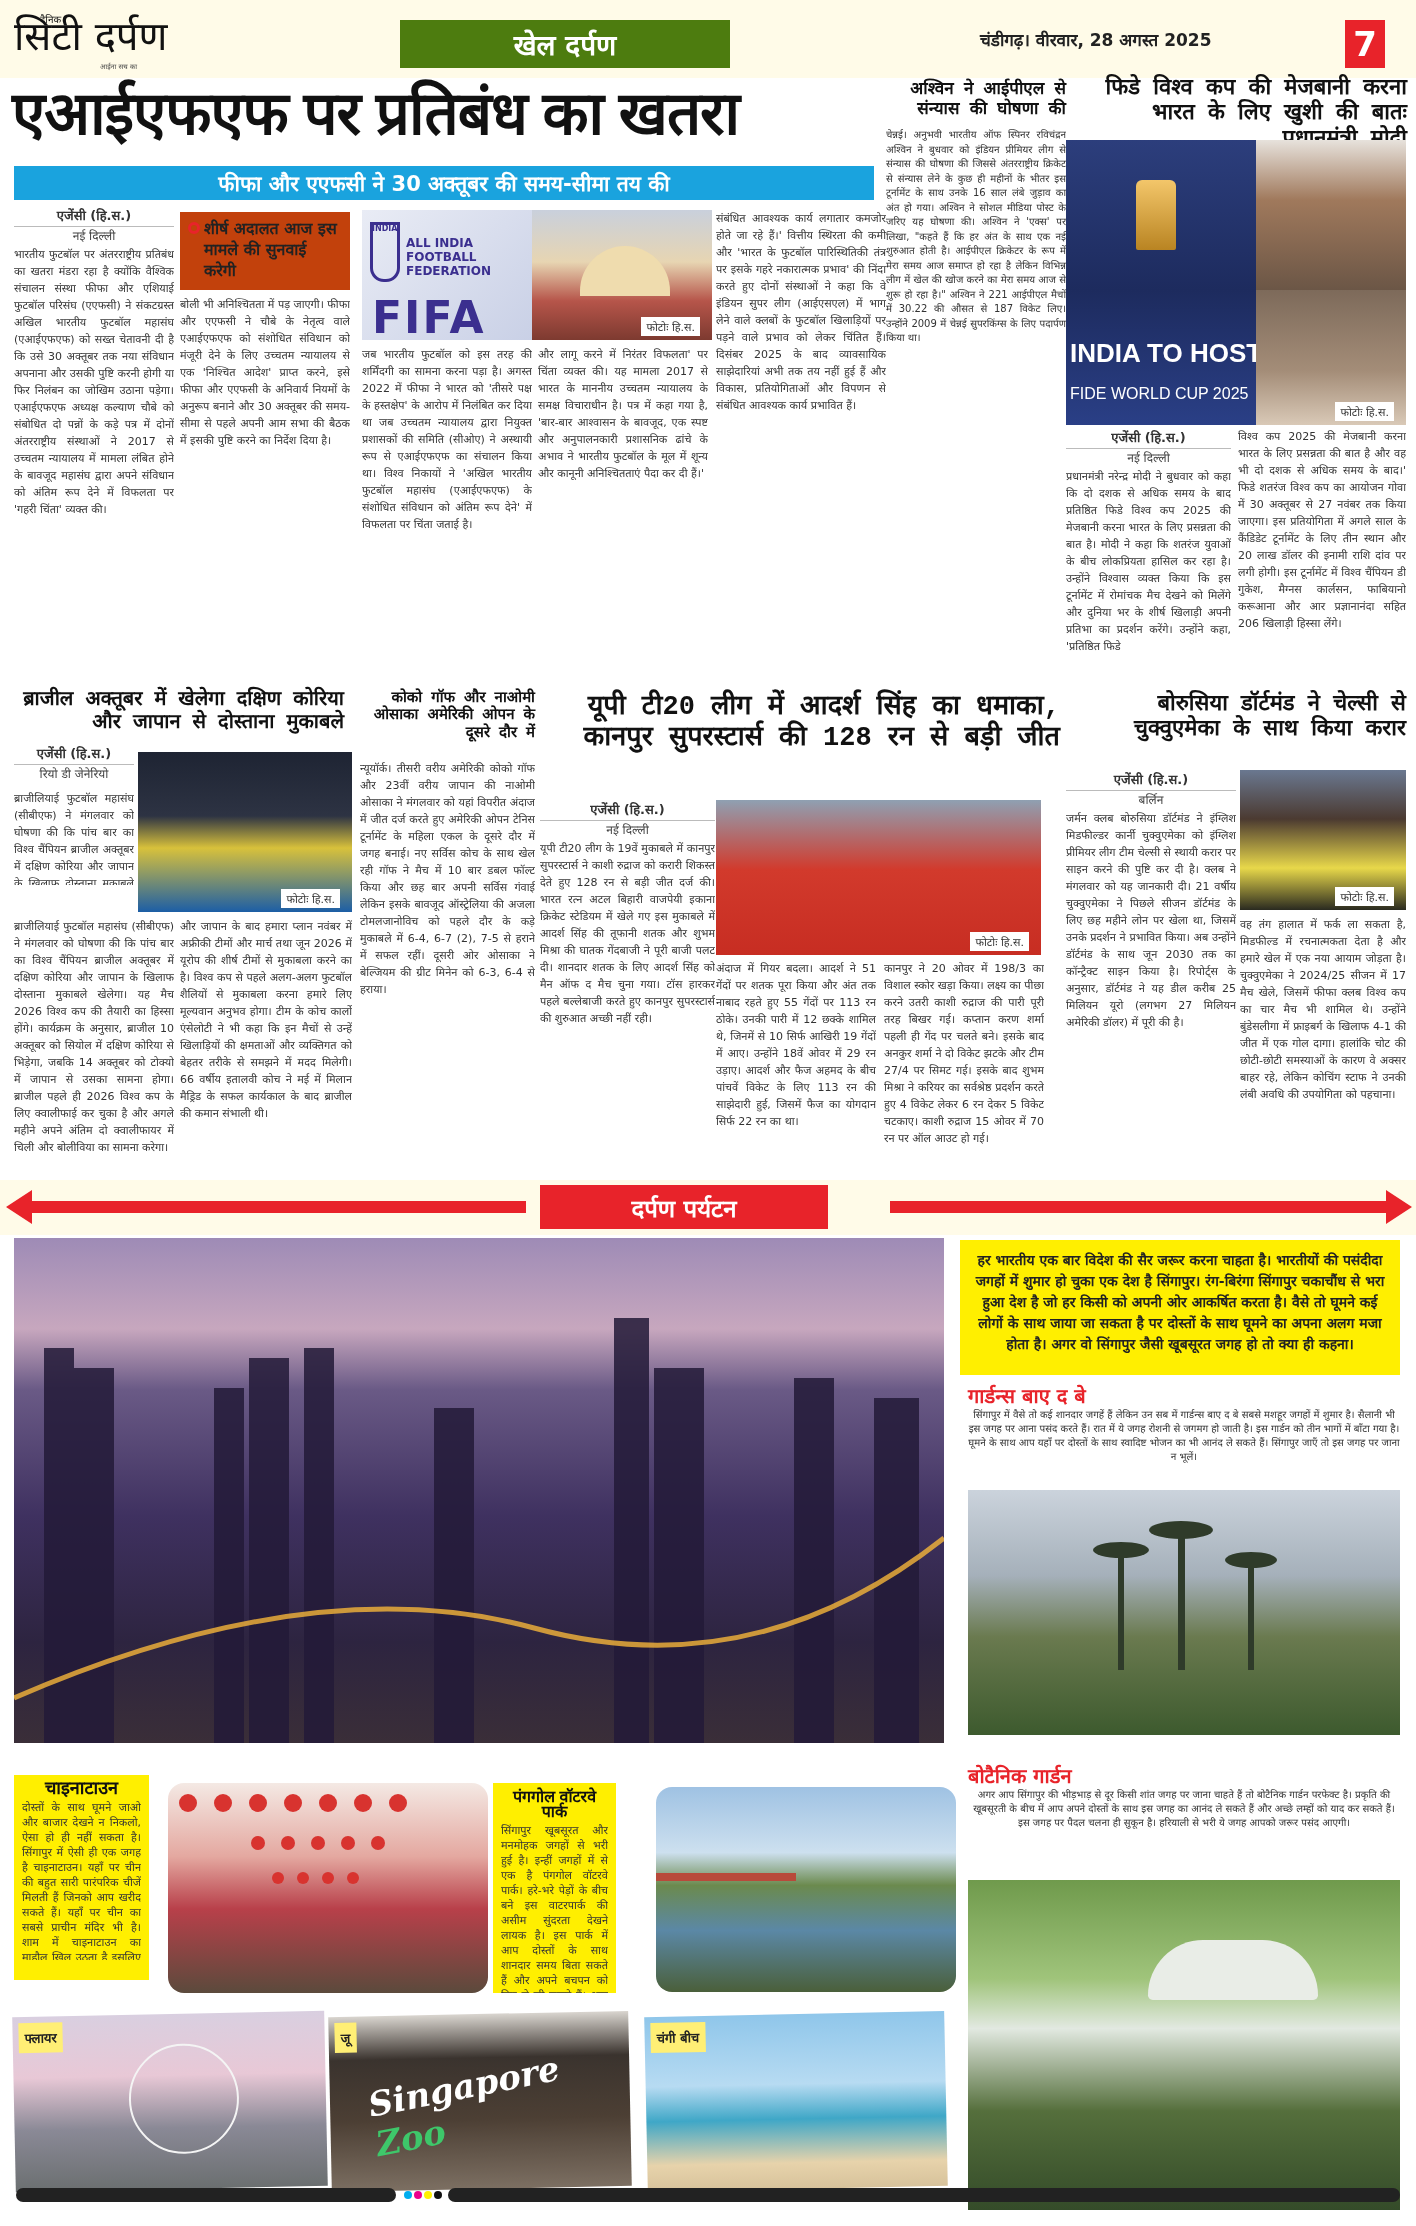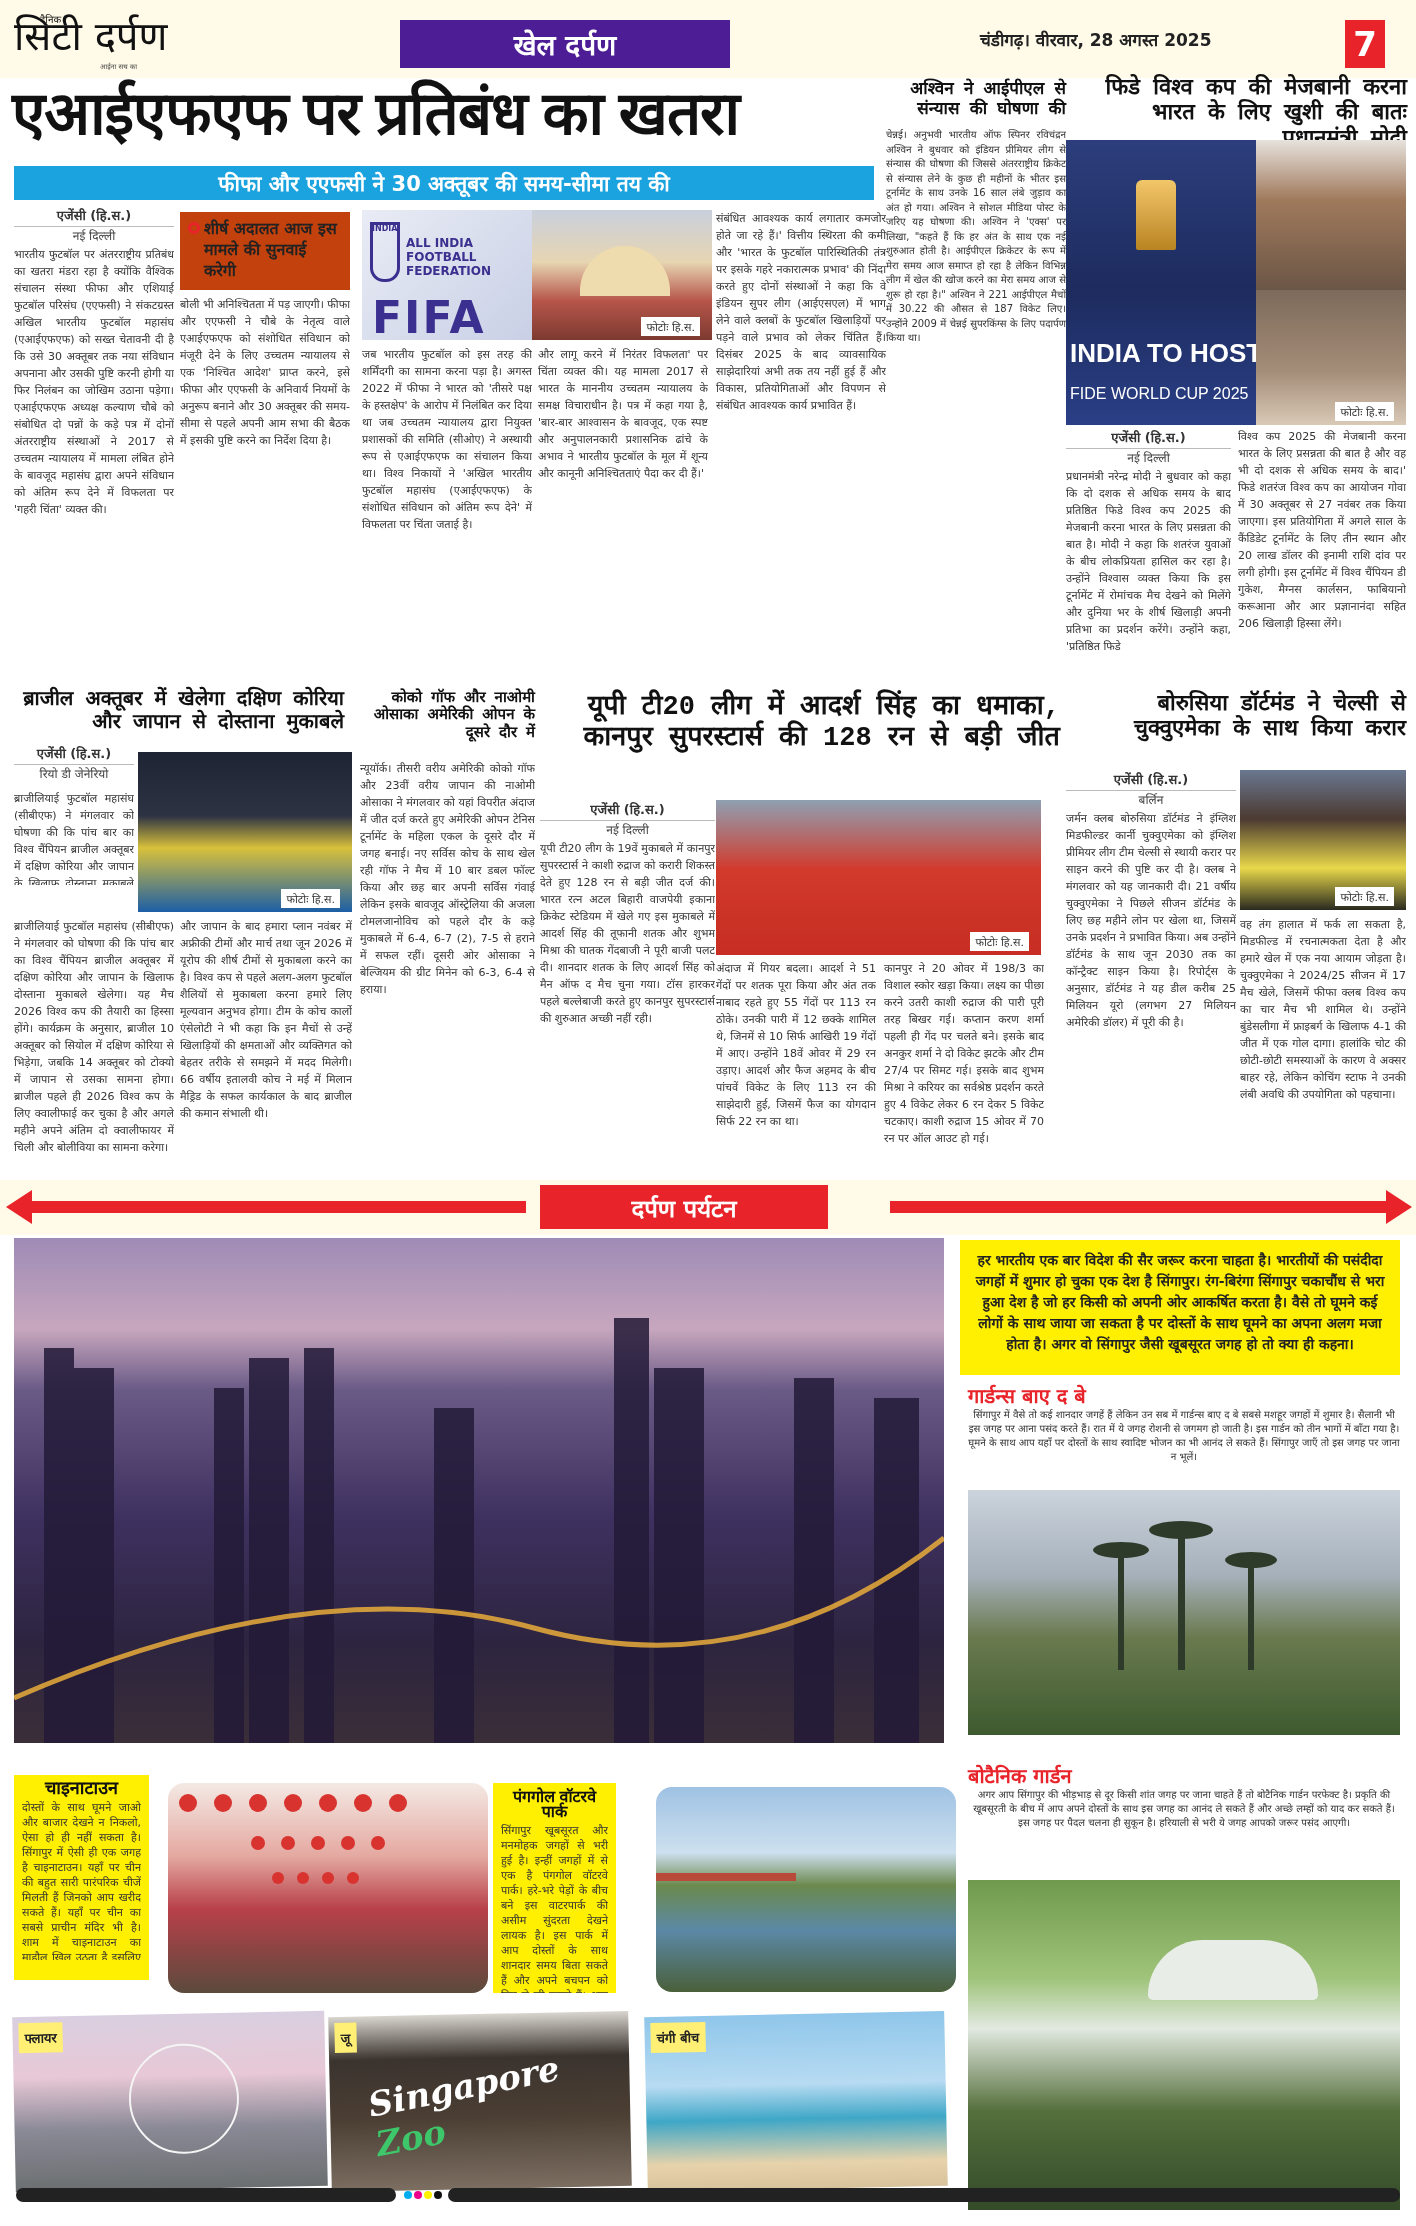--- a/index.html
+++ b/index.html
@@ -2,21 +2,21 @@
 <html><head>
 <meta charset="utf-8">
 <style>
 *{box-sizing:border-box;margin:0;padding:0}
 body{width:1416px;height:2226px;background:#fff;font-family:"DejaVu Sans",sans-serif;color:#222;position:relative;overflow:hidden}
 .abs{position:absolute}
 .masthead{left:0;top:0;width:1416px;height:78px;background:#fffbe8}
 .logo{left:14px;top:16px;font-family:"DejaVu Serif",serif;font-weight:normal;font-size:40px;color:#111;line-height:1}
 .logo-small{left:40px;top:12px;font-size:10px;color:#111}
 .logo-tag{left:100px;top:62px;font-size:7px;color:#444}
-.section-tag{left:400px;top:20px;width:330px;height:48px;background:#4c1d95;color:#fff;font-size:28px;font-weight:bold;display:flex;align-items:center;justify-content:center}
+.section-tag{left:400px;top:20px;width:330px;height:48px;background:#4d7c0f;color:#fff;font-size:28px;font-weight:bold;display:flex;align-items:center;justify-content:center}
 .dateline{left:980px;top:28px;font-size:17px;font-weight:bold;color:#222}
 .pageno{left:1345px;top:20px;width:40px;height:48px;background:#e8232a;color:#fff;font-size:34px;font-weight:bold;display:flex;align-items:center;justify-content:center}
 .headline-main{left:12px;top:84px;width:860px;font-size:60px;font-weight:bold;color:#111;line-height:1;letter-spacing:-1px;font-family:"Liberation Sans",sans-serif}
 .subhead-bar{left:14px;top:166px;width:860px;height:34px;background:#1aa3de;color:#fff;font-size:21px;font-weight:bold;display:flex;align-items:center;justify-content:center}
 .text-col{font-size:11px;line-height:17px;color:#333;text-align:justify}
 .byline{font-size:13px;font-weight:bold;text-align:center;border-bottom:1px solid #bbb;padding-bottom:2px;color:#333}
 .place{font-size:12px;text-align:center;color:#444;margin-bottom:2px}
 .callout{left:180px;top:212px;width:170px;height:78px;background:#c2410c;font-size:16px;font-weight:bold;color:#222;padding:6px 8px 6px 24px;line-height:21px}
 .callout .ring{position:absolute;left:8px;top:10px;width:12px;height:12px;border:3px solid #e8232a;border-radius:50%}
 .photo{background:#888;overflow:hidden}

